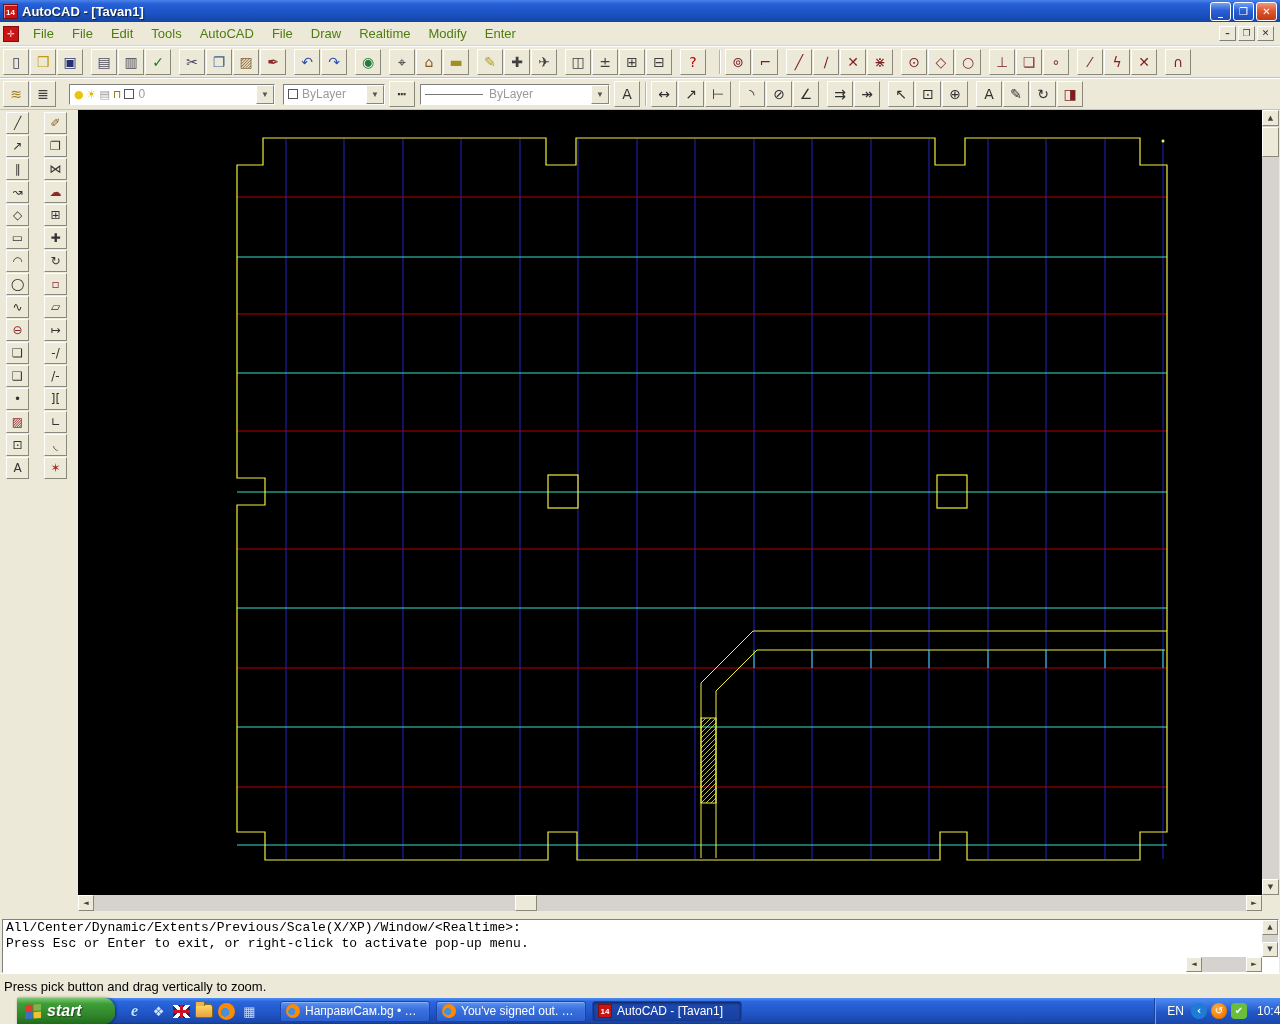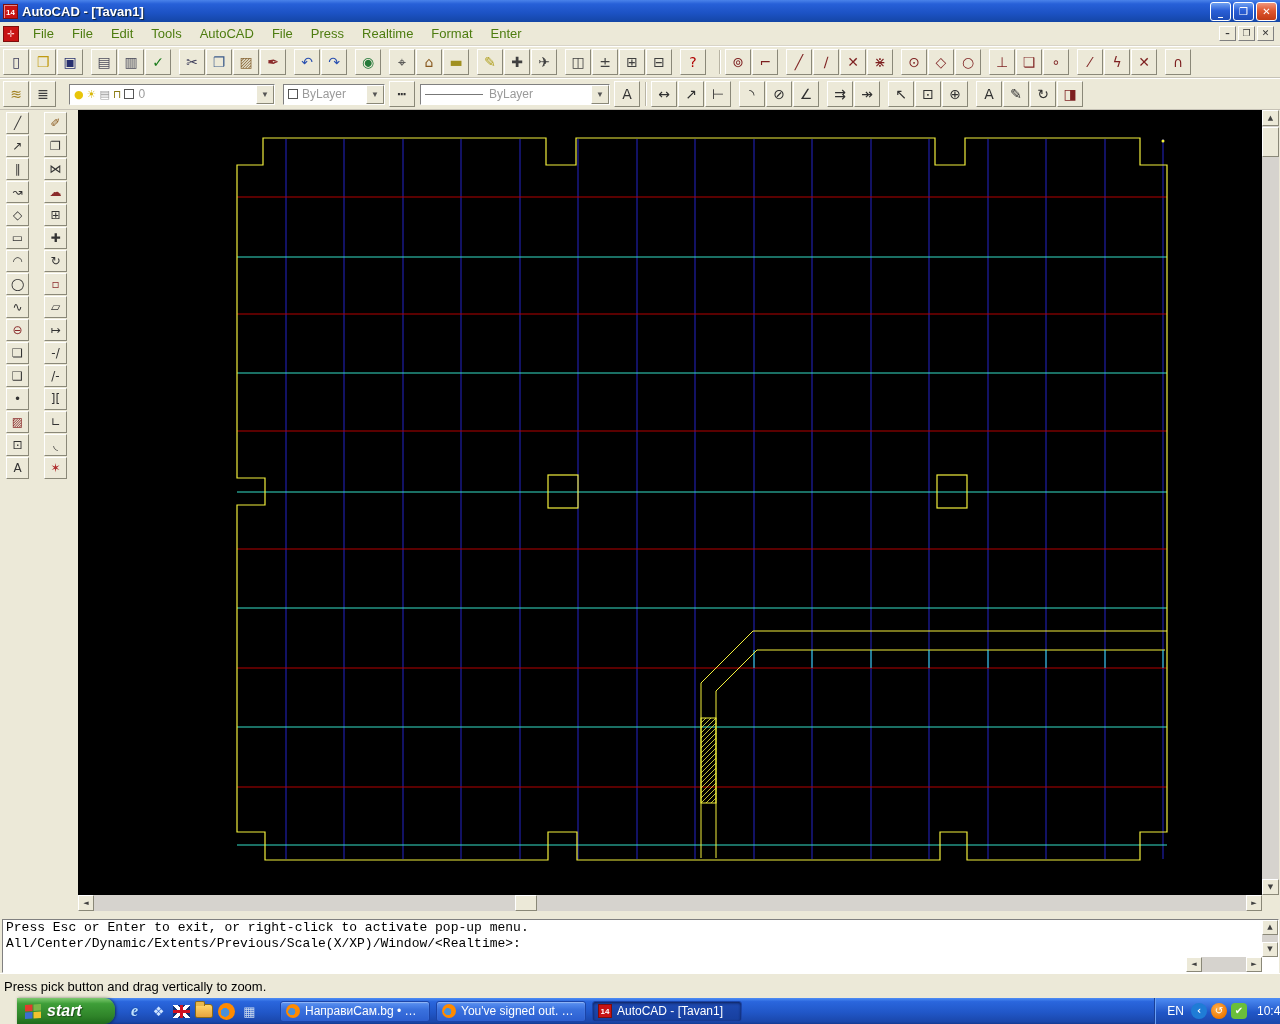--- a/index.html
+++ b/index.html
@@ -160,23 +160,23 @@
 <div class="menubar">
   <span class="mdi-ico">✛</span>
   <div class="menus">
 
   <span class="menu-item">File</span>
       <span class="menu-item">File</span>
       <span class="menu-item">Edit</span>
       <span class="menu-item">Tools</span>
       <span class="menu-item">AutoCAD</span>
       <span class="menu-item">File</span>
-      <span class="menu-item">Press</span>
+      <span class="menu-item">Draw</span>
       <span class="menu-item">Realtime</span>
-      <span class="menu-item">Format</span>
+      <span class="menu-item">Modify</span>
       <span class="menu-item">Enter</span>
     </div>
   <span class="mdibtns">
     <span class="mdibtn">–</span>
     <span class="mdibtn">❐</span>
     <span class="mdibtn">✕</span>
   </span>
 </div>
 
 <div class="tbrow tbrow1">
@@ -669,22 +669,22 @@
     <span class="hthumb"></span>
     <span class="sb-btn sb-right">►</span>
   </div>
   <div class="corner"></div>
 </div>
 
 <div class="cmdwrap">
   <div class="cmdbox">
     <div>
 
-    <div class="cmd-line">Press Esc or Enter to exit, or right-click to activate pop-up menu.</div>
-        <div class="cmd-line">All/Center/Dynamic/Extents/Previous/Scale(X/XP)/Window/&lt;Realtime&gt;:</div>
+    <div class="cmd-line">All/Center/Dynamic/Extents/Previous/Scale(X/XP)/Window/&lt;Realtime&gt;:</div>
+        <div class="cmd-line">Press Esc or Enter to exit, or right-click to activate pop-up menu.</div>
       </div>
     <div class="cmd-vscroll">
       <span class="sb-btn sb-up">▲</span>
       <span class="sb-btn sb-down">▼</span>
     </div>
     <div class="cmd-hscroll">
       <span class="sb-btn sb-left">◄</span>
       <span class="sb-btn sb-right">►</span>
     </div>
   </div>

